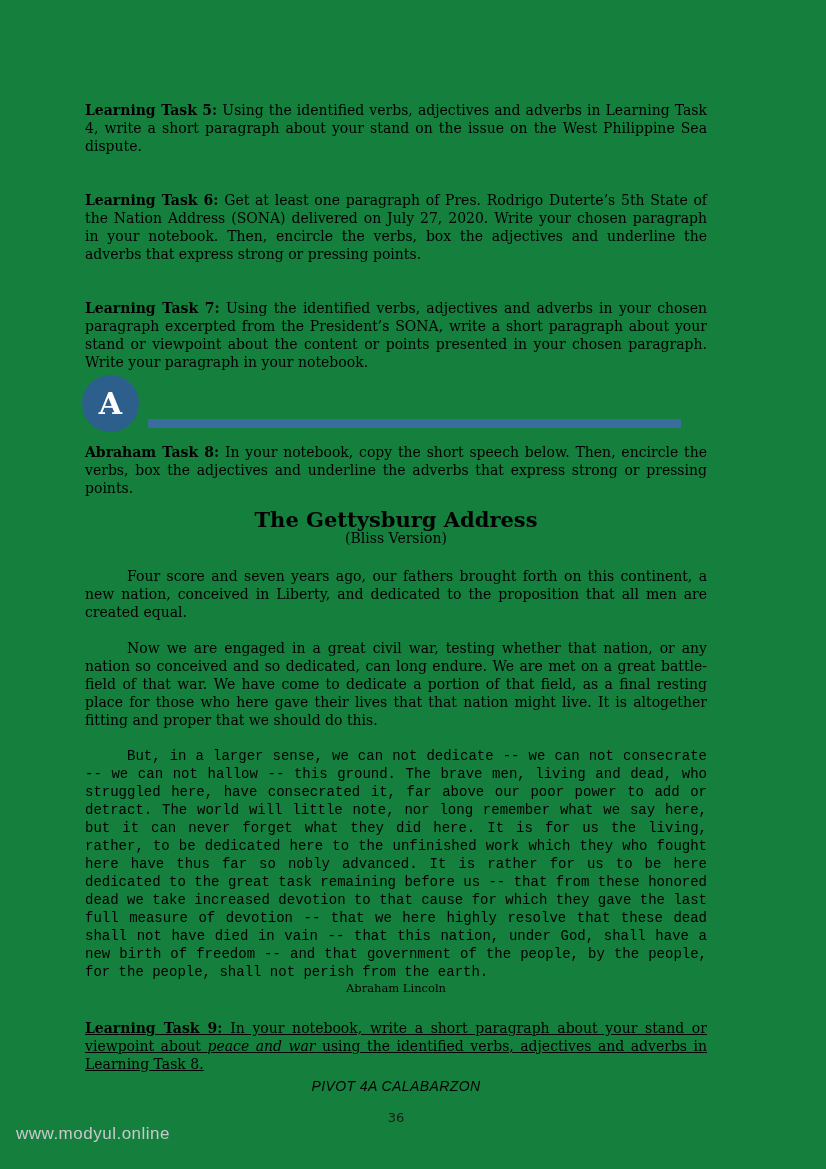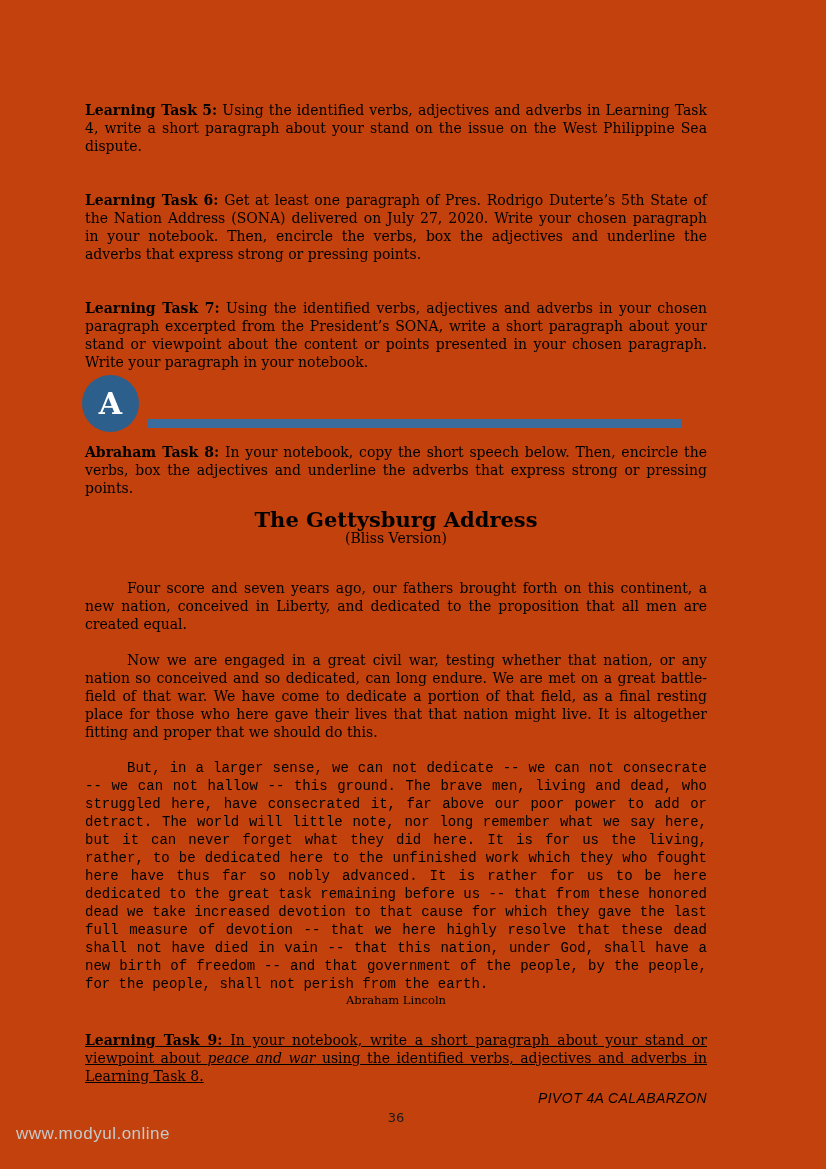--- a/index.html
+++ b/index.html
@@ -4,21 +4,21 @@
 <style>
   html, body {
     margin: 0;
     padding: 0;
     background: #ffffff;
   }
   .page {
     position: relative;
     width: 826px;
     height: 1169px;
-    background: #c2410c;
+    background: #15803d;
     overflow: hidden;
     font-family: "DejaVu Serif", serif;
     color: #000000;
   }
   .content {
     position: absolute;
     left: 85px;
     top: 101px;
     width: 622px;
     font-size: 14px;
@@ -68,21 +68,21 @@
   }
   .speech-title {
     margin: 0;
     font-size: 21px;
     line-height: 18px;
     font-weight: bold;
     text-align: center;
     text-indent: 0;
   }
   .speech-subtitle {
-    margin: 0 0 32px 0;
+    margin: 0 0 20px 0;
     font-size: 14px;
     line-height: 18px;
     text-align: center;
     text-indent: 0;
   }
   .speech-para {
     margin: 0 0 18px 0;
     text-indent: 42px;
   }
   .speech-para.no-gap {
@@ -99,21 +99,21 @@
   .task9 {
     margin: 24px 0 0 0;
     text-decoration: underline;
   }
   .pivot {
     margin: 4px 0 0 0;
     font-family: "Liberation Sans", sans-serif;
     font-style: italic;
     font-size: 14px;
     line-height: 18px;
-    text-align: right;
+    text-align: center;
     letter-spacing: 0.4px;
   }
   .page-number {
     position: absolute;
     left: 85px;
     top: 1100px;
     width: 622px;
     text-align: center;
     font-family: "DejaVu Sans", sans-serif;
     font-size: 13px;

